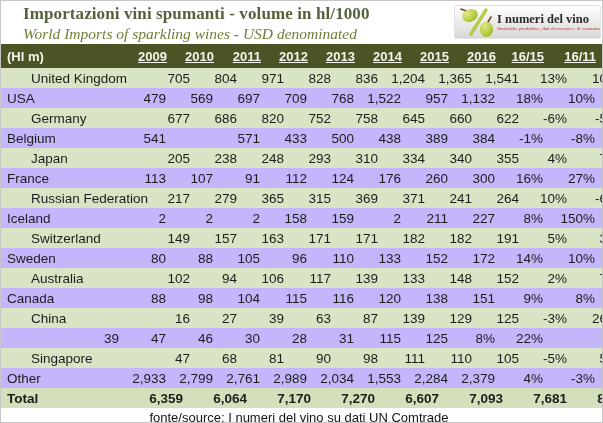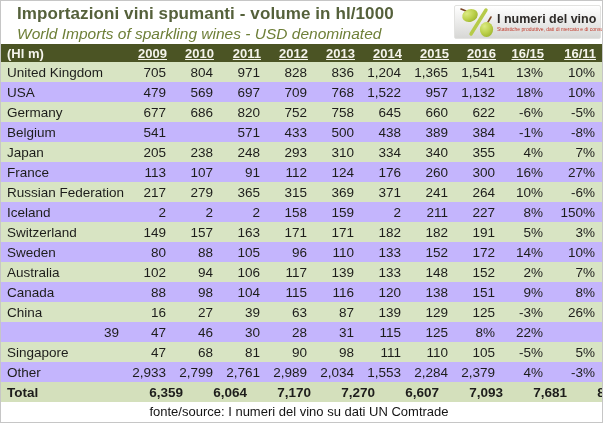--- a/index.html
+++ b/index.html
@@ -6,21 +6,21 @@
   html,body { width:603px; height:423px; }
   body {
     font-family:"Liberation Sans","DejaVu Sans",sans-serif;
     background:#ffffff;
     border:1px solid #c6c6c6;
     position:relative;
     overflow:hidden;
   }
 
   
-  .top { height:43px; position:relative; padding:2px 0 0 16px; }
+  .top { height:43px; position:relative; padding:2px 0 0 22px;font-family:Liberation Serif, serif; }
   .title {
     font-size:17px; font-weight:bold; color:#55613b;
     letter-spacing:0.1px; line-height:21px;
   }
   .subtitle {
     font-size:15.5px; font-style:italic; color:#6e7f38;
     line-height:19px;
   }
   .logo {
     position:absolute; top:4px; right:1px;
@@ -33,25 +33,25 @@
   .logo-name { font-size:12.5px; font-weight:bold; color:#2e2a28; line-height:14px; white-space:nowrap; }
   .logo-tagline { font-size:5px; color:#c0392b; line-height:6px; white-space:nowrap; }
 
   
   .grid-row {
     display:grid;
     grid-template-columns:127px repeat(8,47px) 48px 52px;
     align-items:center;
   }
   .thead {
-    height:18px; background:#4b5424; color:#f5f4ec;
+    height:24px; background:#4b5424; color:#f5f4ec;
     font-size:13px; font-weight:bold;
   }
   .tbody .grid-row { height:20px; font-size:13.5px; color:#1d1d1b; }
-  .tbody .grid-row.green { background:#d8e4c3; }
+  .tbody .grid-row.green { background:#d8e4c3;padding-left:24px; }
   .tbody .grid-row.light { background:#c4b5fd; }
   .tbody .grid-row.total { background:#d4e0bc; font-weight:bold;gap:17px; }
   .td.country, .th.unit { text-align:left; padding-left:6px;
     white-space:nowrap; overflow:hidden; }
   .td.num, .th.num { text-align:right; padding-right:9px; white-space:nowrap; }
   .th.num { padding-right:8px;text-decoration:underline; }
 
   
   .footer {
     height:22px; line-height:20px; text-align:center;

